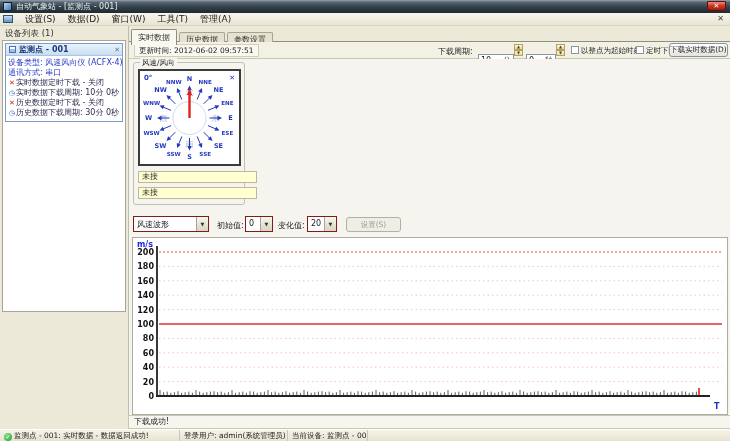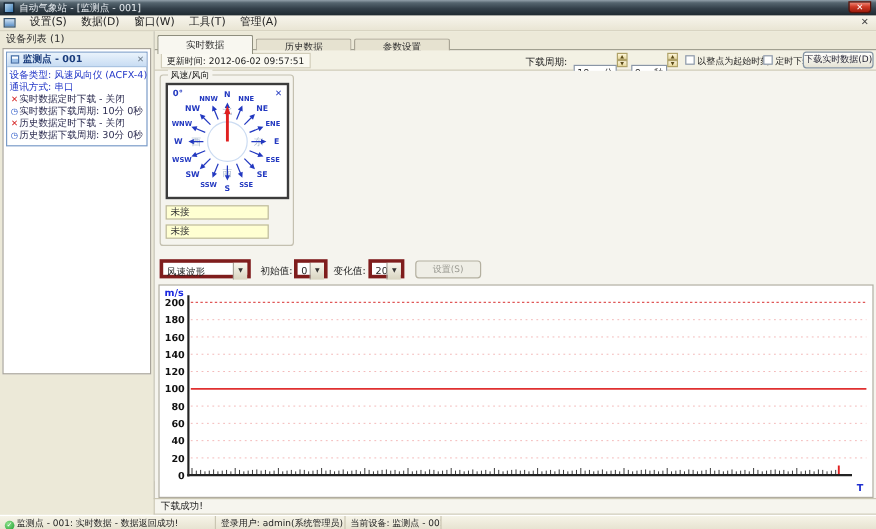--- a/index.html
+++ b/index.html
@@ -46,21 +46,21 @@
   .dev-line.blue { color:#2438c8; }
   .dev-line .ic { display:inline-block; width:8px; font-size:7px; text-align:center; }
   .dev-line .ic.x { color:#d42020; font-weight:bold; }
   .dev-line .ic.clock { color:#2a58c8; }
 
   
   .main-pane { position:absolute; left:128px; top:26px; width:602px; height:389px;
     background:#f5f4ee; border-left:1px solid #c0bcac; }
   .tabstrip { position:absolute; left:0; top:0; width:602px; height:16px;
     background:#ece9d8; border-bottom:1px solid #8e8e7e; }
-  .tab { display:inline-block; font-size:8px; padding:0 23px; margin-left:2px;
+  .tab { display:inline-block; font-size:8px; padding:0 6px; margin-left:2px;
     border:1px solid #a8a494; border-bottom:none; background:#e6e2d0; height:13px;
     line-height:13px; margin-top:3px; vertical-align:bottom; border-radius:2px 2px 0 0; color:#333; }
   .tab.active { background:#f8f7f0; border-color:#8e8e7e; height:16px; line-height:15px; margin-top:0; position:relative; z-index:2; }
 
   .toolbar { position:absolute; left:0; top:16px; width:602px; height:17px;
     background:#f3f1e4; border-bottom:1px solid #cac6b2; font-size:8px; }
   .upd-box { position:absolute; left:5px; top:2px; height:13px; line-height:12px;
     padding:0 4px; border:1px solid #d2ceba; background:#faf9f1; white-space:nowrap; font-size:7.5px; }
   .period-label { position:absolute; left:309px; top:4px;text-align:center; }
   .spinbox { position:absolute; top:12px; height:13px; background:#fff; border:1px solid #8a96a6;
@@ -78,27 +78,27 @@
 
   .content { position:absolute; left:0; top:33px; width:602px; height:342px; background:#f5f4ee; }
 
   
   .compass-group { position:absolute; left:4px; top:3px; width:112px; height:143px;
     border:1px solid #c4c0b0; border-radius:3px; }
   .compass-group .legend { position:absolute; left:6px; top:-5px; background:#f5f4ee;
     font-size:7.5px; line-height:9px; padding:0 2px; color:#222; }
   .compass-box { position:absolute; left:4px; top:6px; width:103px; height:97px;
     border:2px solid #3c3c3c; background:#fff; }
-  .wind-field { position:absolute; left:4px; width:86px; height:12px; background:#ffffd2;
+  .wind-field { position:absolute; left:4px; width:119px; height:12px; background:#ffffd2;
     border:1px solid #bcb89e; font-size:8px; line-height:10px; padding-left:3px; color:#333; }
   .wf1 { top:108px; } .wf2 { top:124px; }
 
   
   .waverow { position:absolute; left:0; top:156px; width:602px; height:18px; font-size:8px; }
-  .selectbox { position:absolute; top:1px; height:16px; background:#fff; border:3px solid #7f1d1d; }
+  .selectbox { position:absolute; top:1px; height:16px; background:#fff; border:1px solid #7f1d1d; }
   .selectbox .sval { position:absolute; left:3px; top:2px; }
   .selectbox .sarrow { position:absolute; right:0; top:0; width:12px; height:14px;
     background:linear-gradient(#f8f6ee,#d8d4c0); border-left:1px solid #a8a49a;
     font-size:5px; line-height:14px; text-align:center; color:#333; }
   .wave-label { position:absolute; top:5px; }
   .set-btn { position:absolute; left:217px; top:2px; width:55px; height:15px;
     border:1px solid #b4b0a0; border-radius:3px; background:#efeee6;
     font-size:7.5px; line-height:13px; text-align:center; color:#9a9a92; }
 
   

